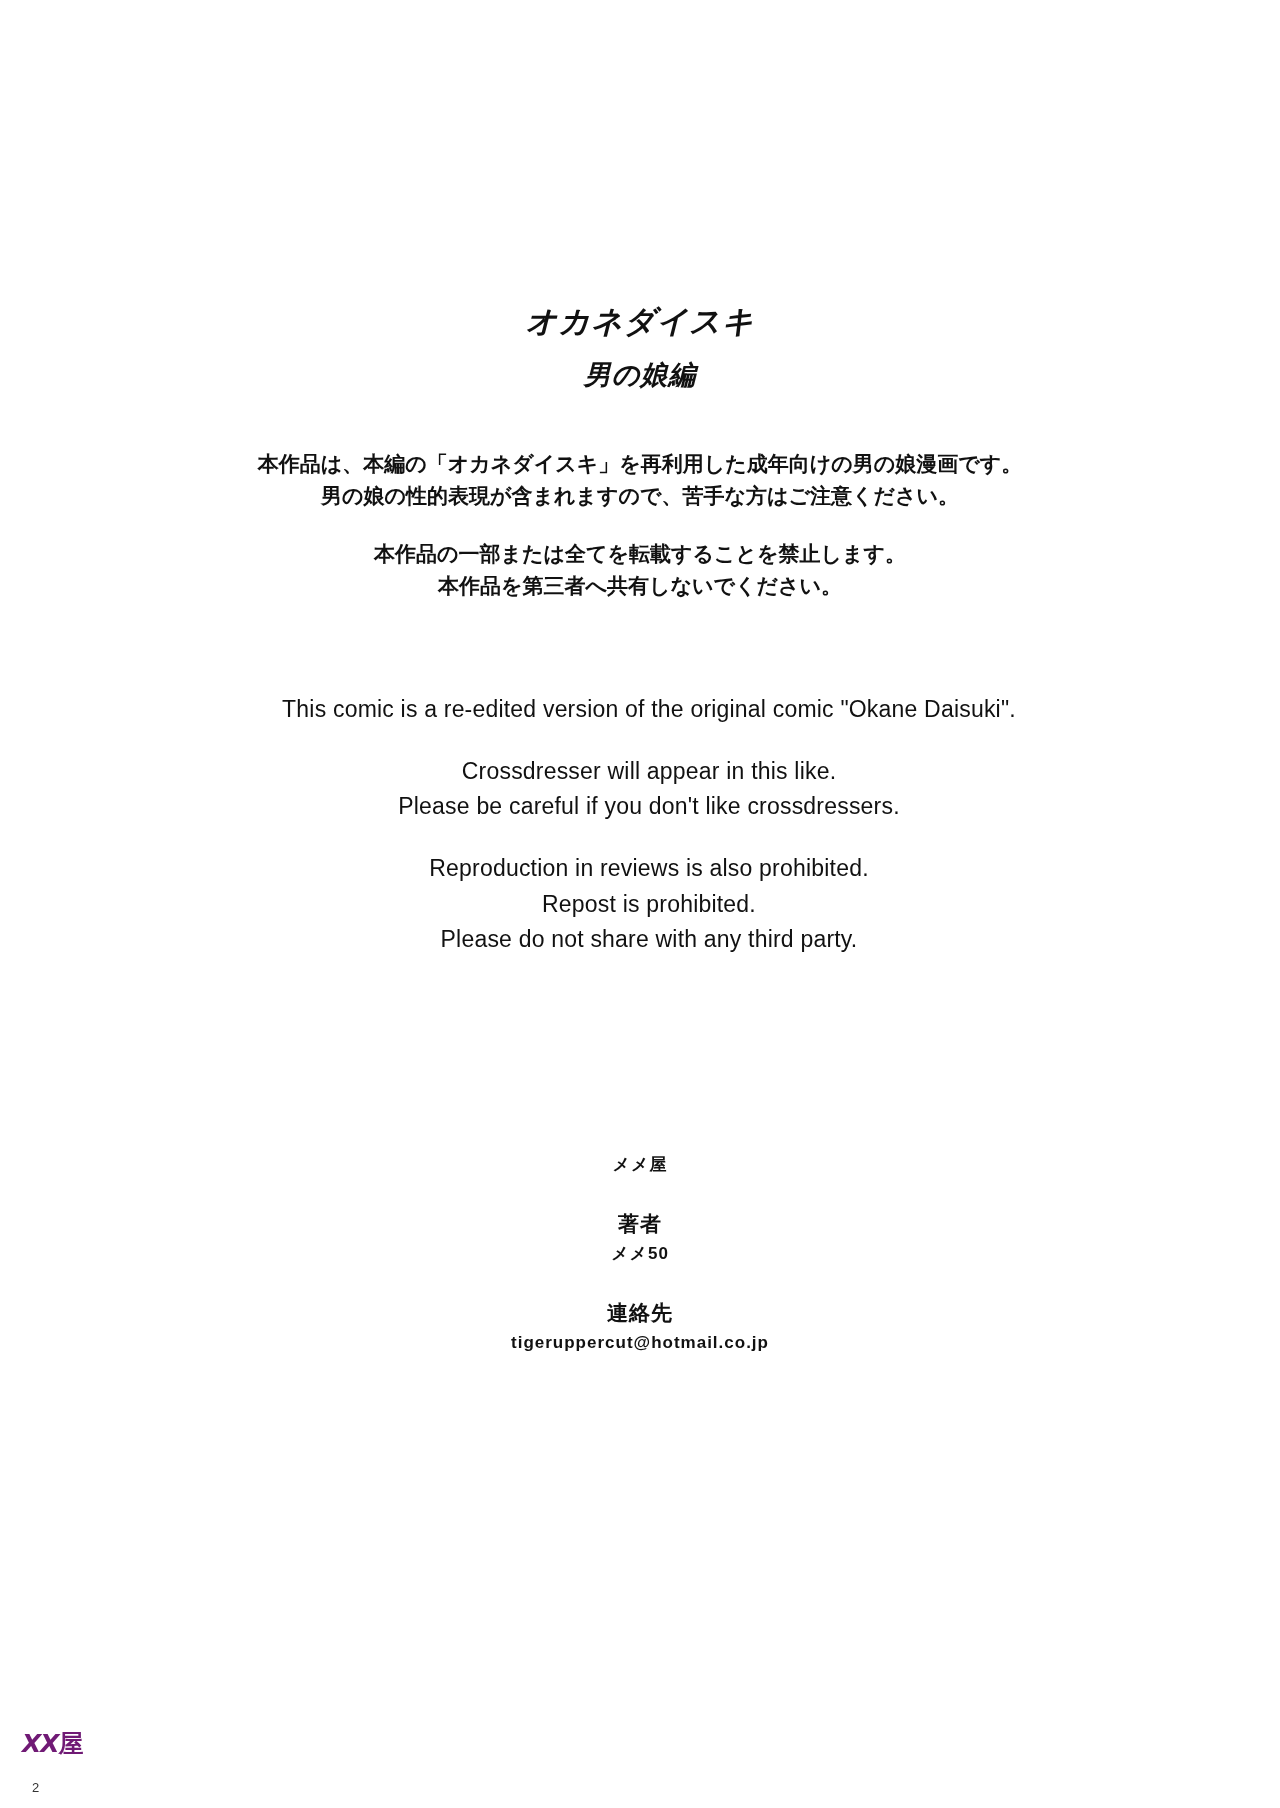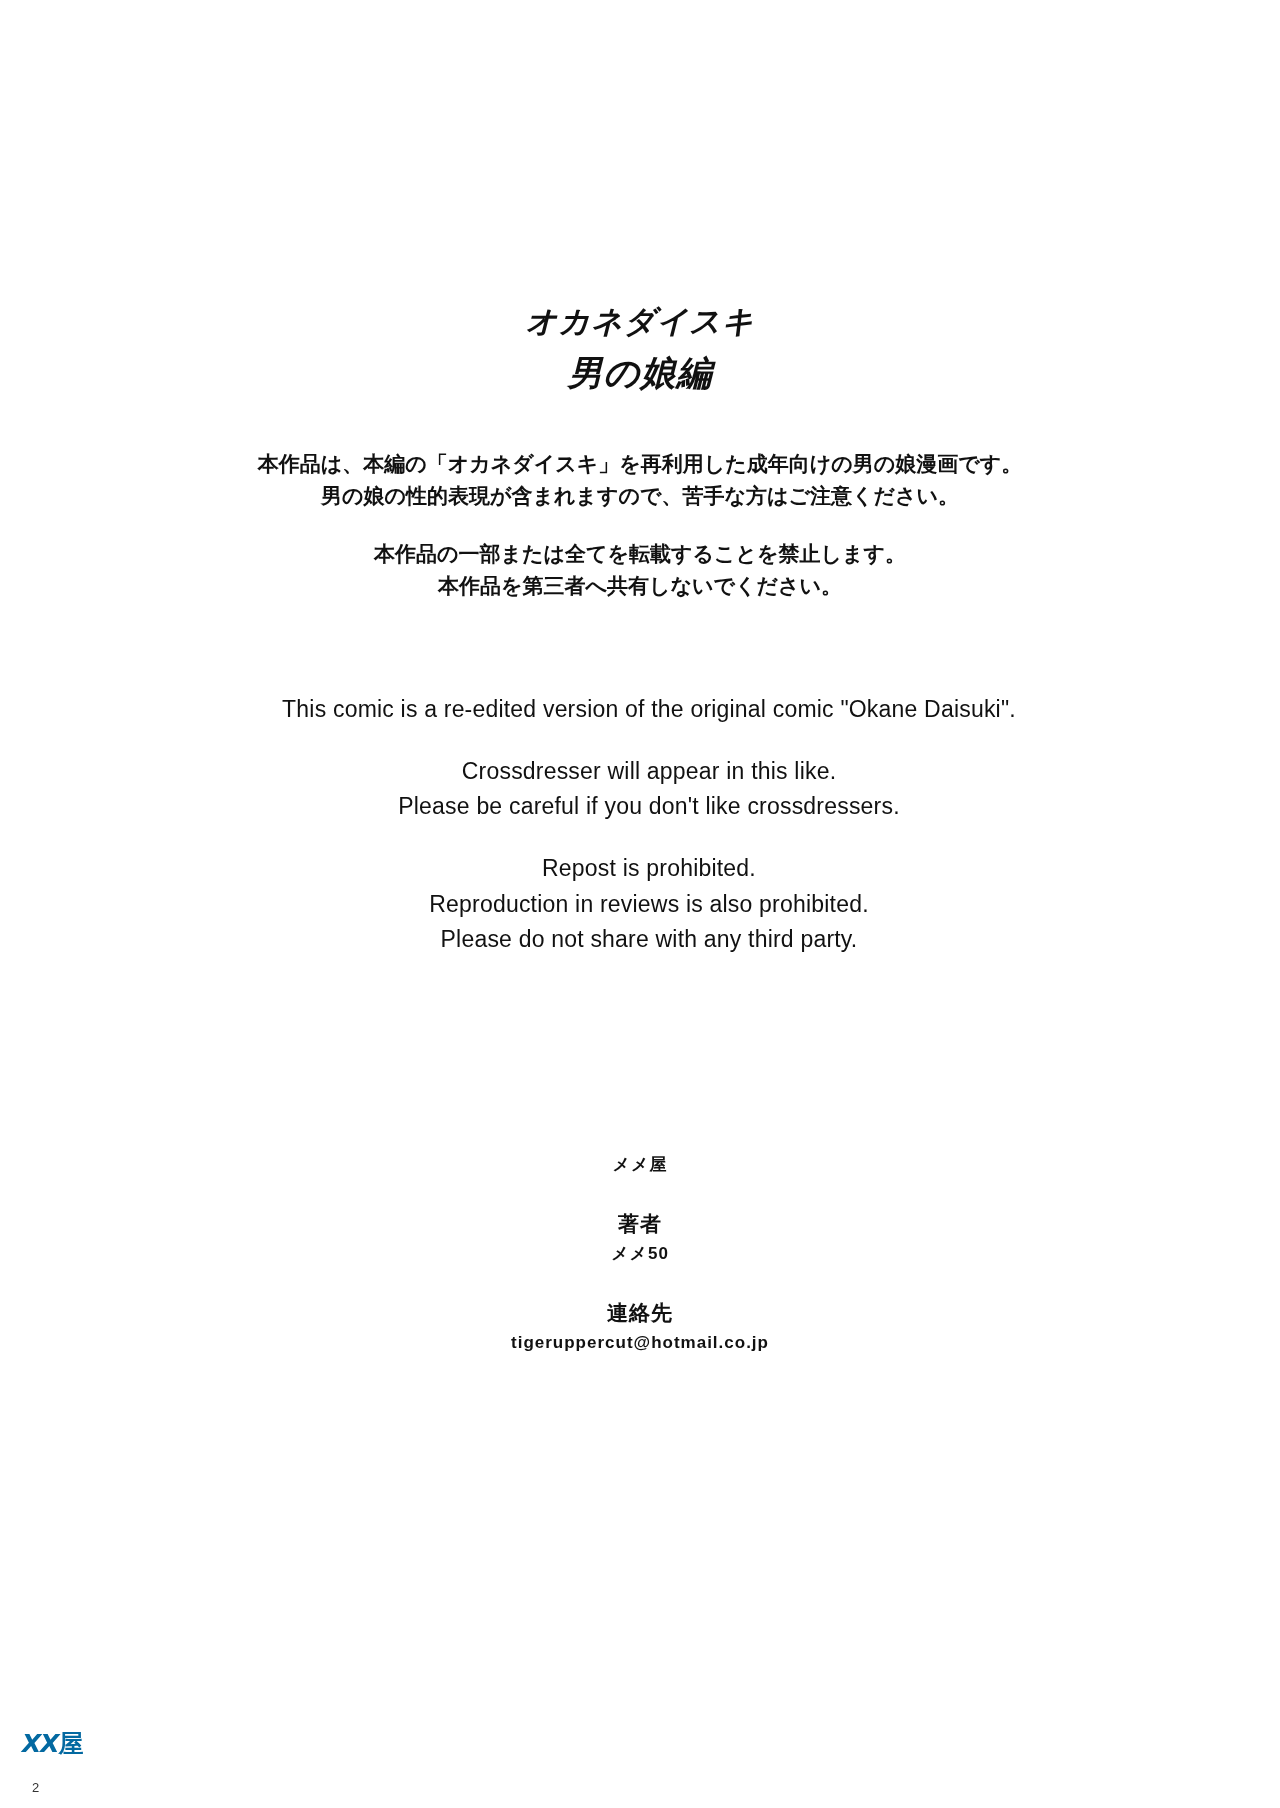--- a/index.html
+++ b/index.html
@@ -30,25 +30,25 @@
 
   
   .title-block { top: 300px; font-style: italic; }
   .title-main {
     font-size: 31px;
     font-weight: bold;
     letter-spacing: 1px;
     line-height: 1.42;
   }
   .title-sub {
-    font-size: 35px;
+    font-size: 27px;
     font-weight: bold;
     letter-spacing: 1px;
     line-height: 1.45;
-    margin-top: 4px;
+    margin-top: 12px;
   }
 
   
   .jp-block { top: 448px; }
   .jp-line {
     font-size: 21px;
     font-weight: bold;
     line-height: 1.52;
     letter-spacing: 0px;
   }
@@ -82,21 +82,21 @@
 
   
   .logo {
     position: absolute;
     left: 22px;
     bottom: 52px;
     font-size: 25px;
     font-weight: bold;
     letter-spacing: -1px;
     font-family: "DejaVu Sans", sans-serif;
-    color: #0369a1;
+    color: #701a75;
     line-height: 1;
   }
   .logo .xx {
     font-style: italic;
     font-weight: bold;
   }
 
   
   .page-number {
     position: absolute;
@@ -124,22 +124,22 @@
     <div class="jp-line">本作品の一部または全てを転載することを禁止します。</div>
     <div class="jp-line">本作品を第三者へ共有しないでください。</div>
   </div>
 
   <div class="center-col en-block">
     <div class="en-line">This comic is a re-edited version of the original comic "Okane Daisuki".</div>
     <div class="en-gap"></div>
     <div class="en-line">Crossdresser will appear in this like.</div>
     <div class="en-line">Please be careful if you don't like crossdressers.</div>
     <div class="en-gap"></div>
+    <div class="en-line">Reproduction in reviews is also prohibited.</div>
     <div class="en-line">Repost is prohibited.</div>
-    <div class="en-line">Reproduction in reviews is also prohibited.</div>
     <div class="en-line">Please do not share with any third party.</div>
   </div>
 
   <div class="center-col credits-block">
     <div class="credit-value">メメ屋</div>
     <div class="credit-gap"></div>
     <div class="credit-label">著者</div>
     <div class="credit-value">メメ50</div>
     <div class="credit-gap"></div>
     <div class="credit-label">連絡先</div>

